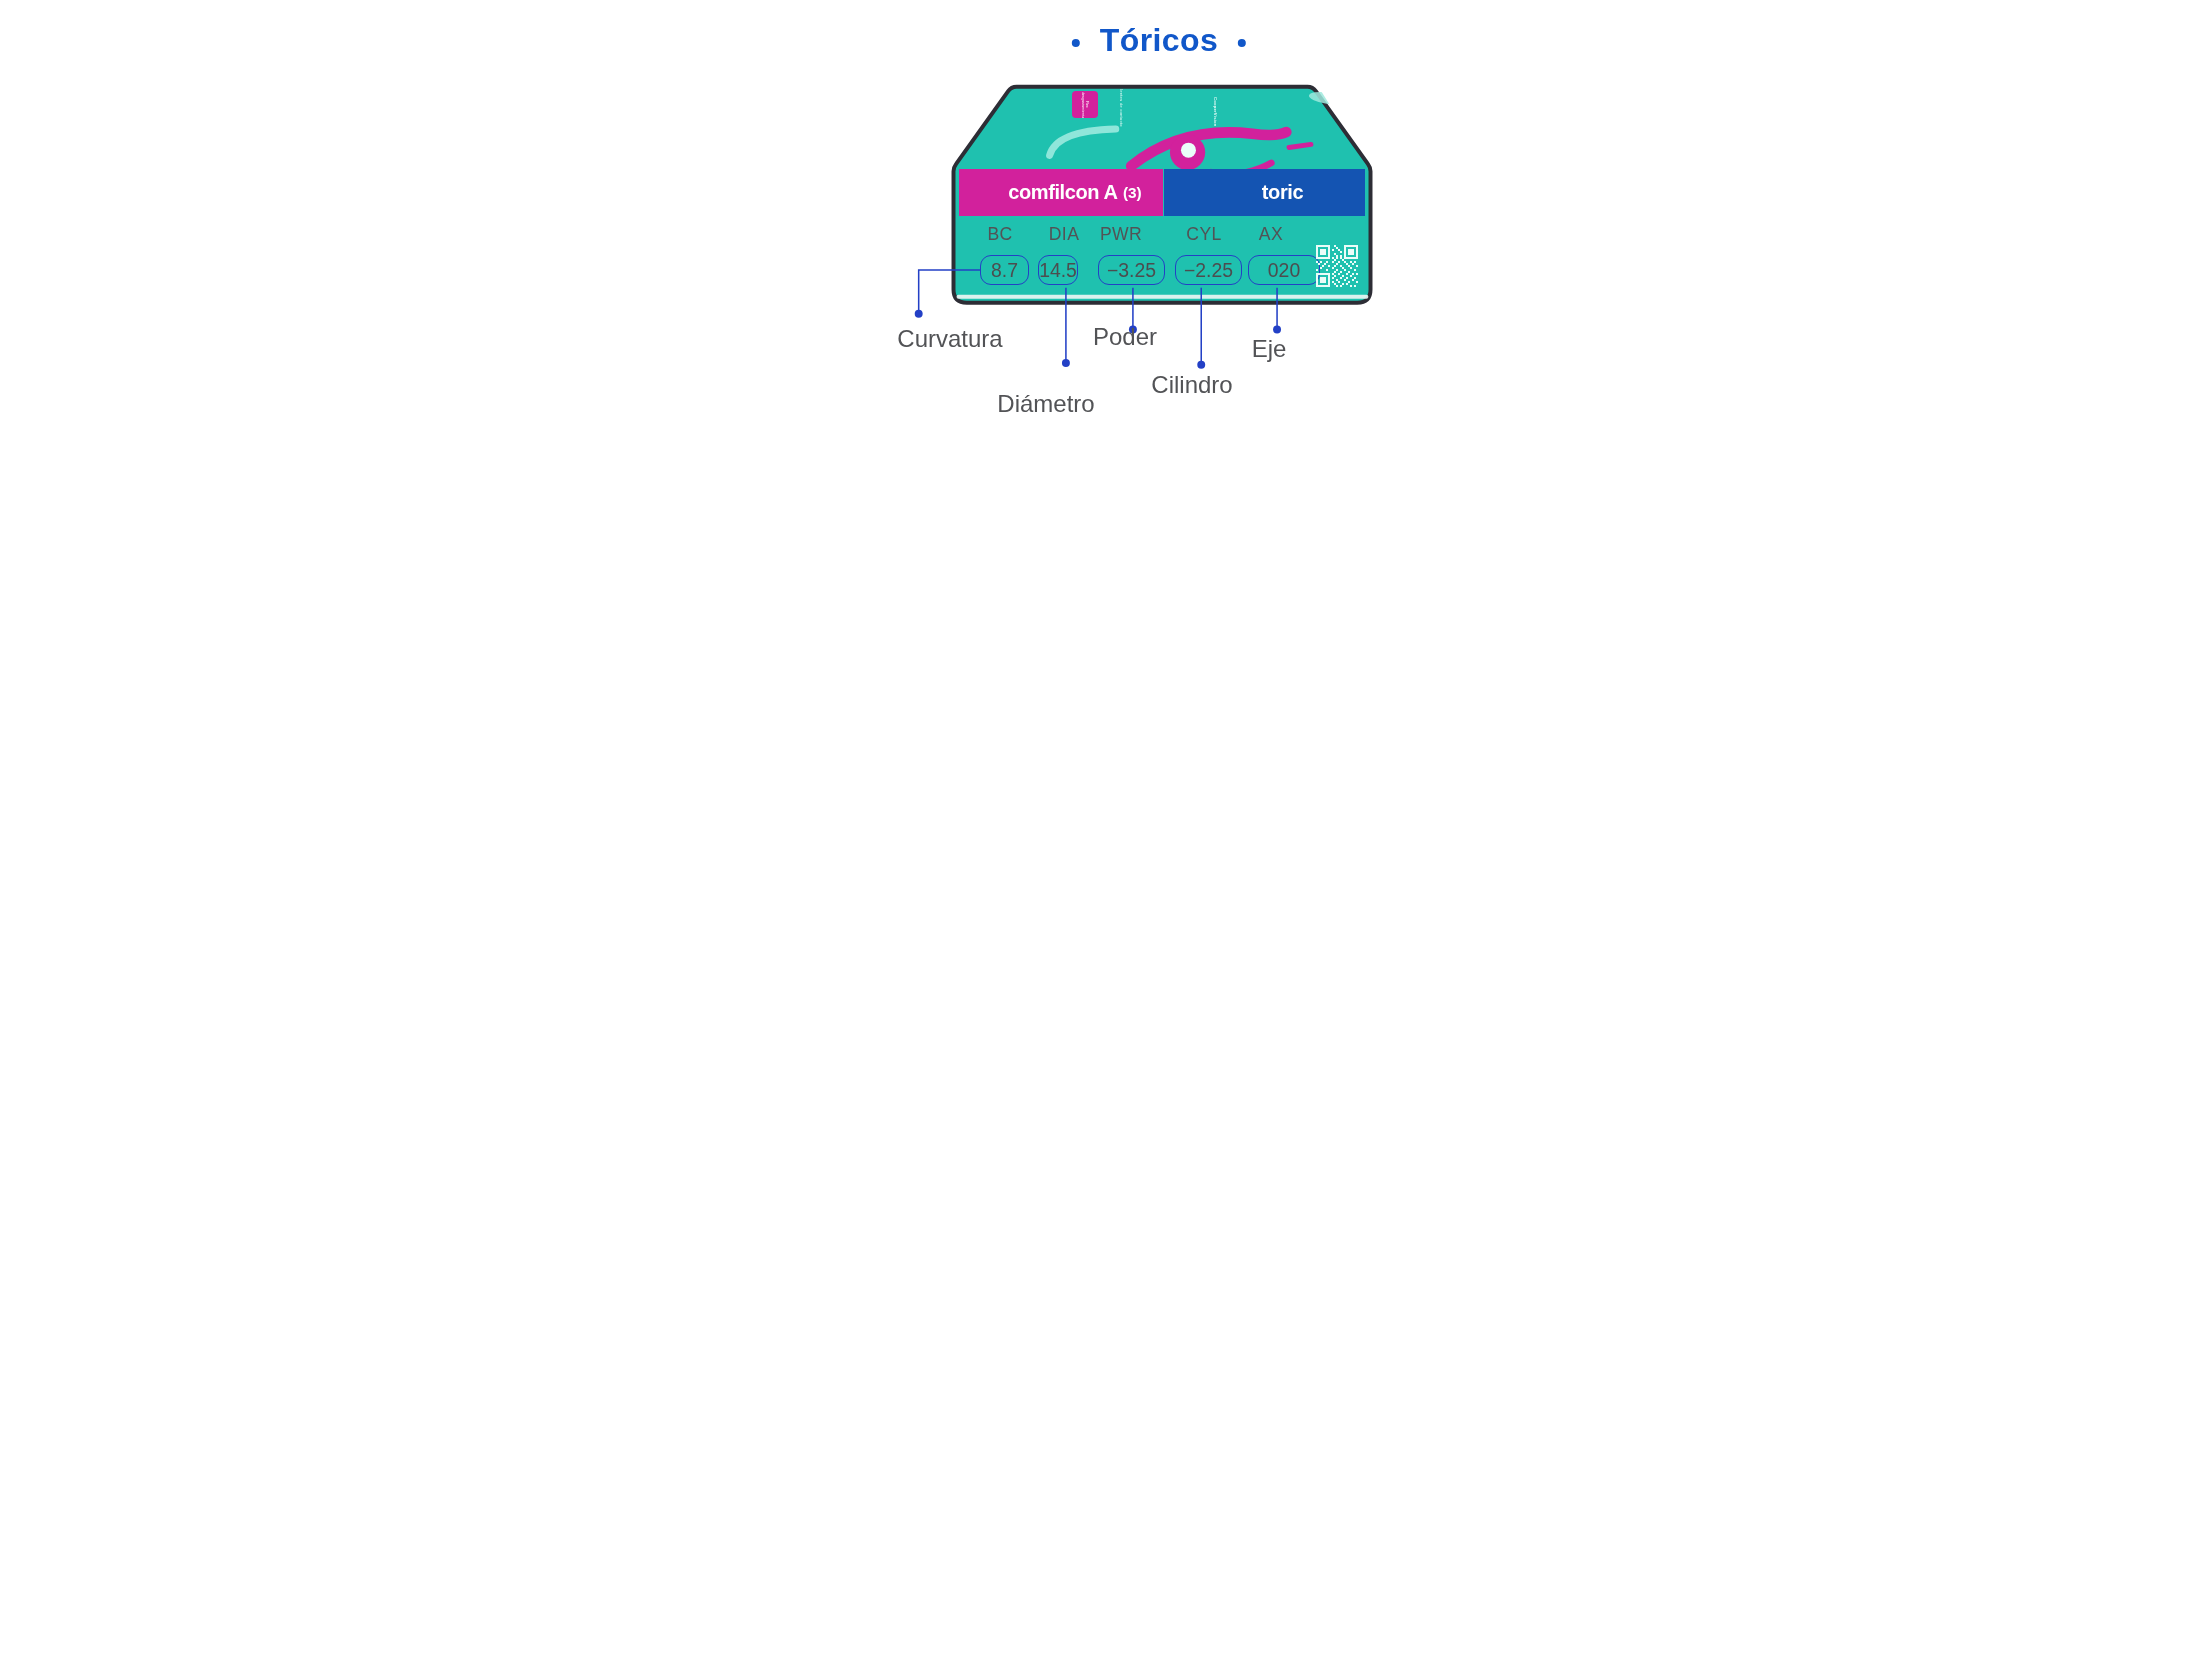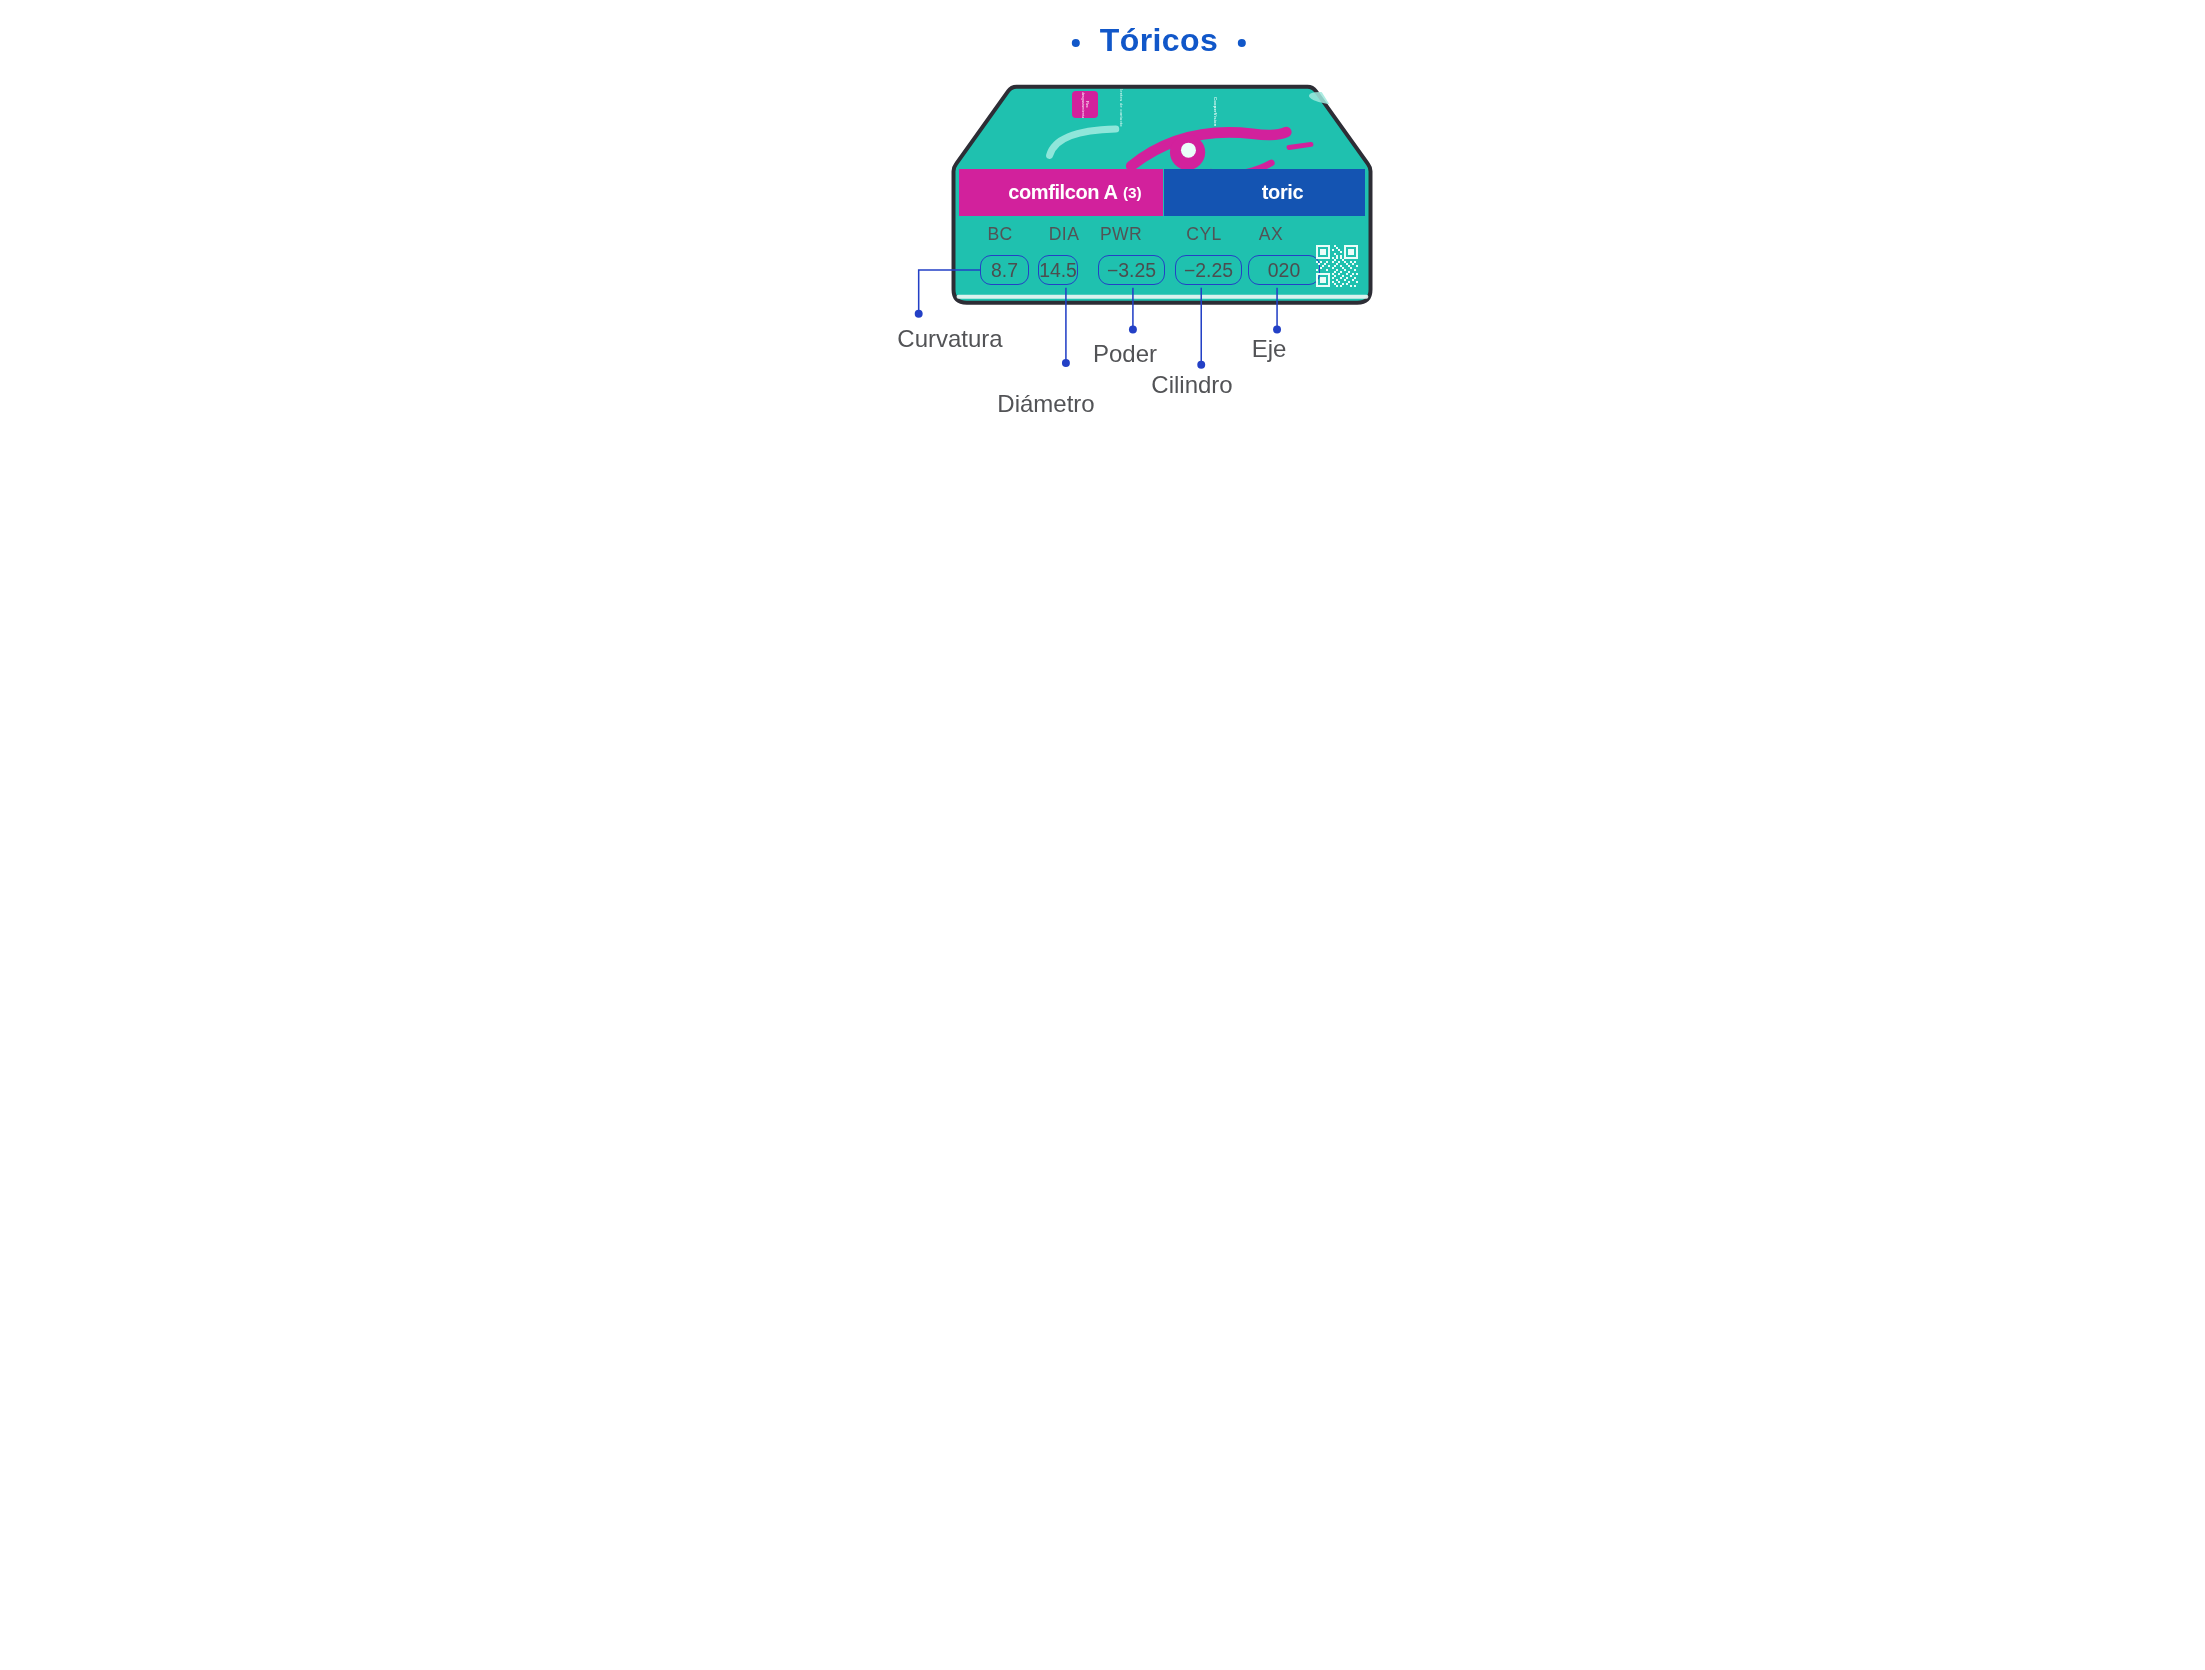--- a/index.html
+++ b/index.html
@@ -40,21 +40,21 @@
   .vb-bc{left:153px;width:49px;}
   .vb-dia{left:211px;width:40px;}
   .vb-pwr{left:271px;width:67px;}
   .vb-cyl{left:348px;width:67px;}
   .vb-ax{left:421px;width:72px;}
 
   
   .callout-label{position:absolute;transform:translateX(-50%);font-size:24px;color:var(--gray);white-space:nowrap;}
   .cl-curvatura{left:79px;top:325px;margin-left:44px;}
   .cl-diametro{left:219px;top:370px;margin-top:20px;}
-  .cl-poder{left:298px;top:340px;text-align:right;}
+  .cl-poder{left:298px;top:323px;text-align:right;}
   .cl-cilindro{left:365px;top:371px;}
   .cl-eje{left:442px;top:335px;}
 
   
   .badge{position:absolute;left:245px;top:91px;width:25.6px;height:27px;background:var(--magenta);
          border-radius:4px;color:#fff;display:flex;align-items:center;justify-content:center;overflow:hidden;}
   .badge span{writing-mode:vertical-rl;font-size:3.7px;line-height:1.2;max-height:25px;text-align:center;}
   .vtext{position:absolute;writing-mode:vertical-rl;color:#eafcf8;letter-spacing:0.2px;}
   .vt-side{left:292px;top:89px;height:41px;font-size:4.2px;}
   .vt-brand{left:386px;top:97px;height:34px;font-size:4.2px;font-weight:700;}

